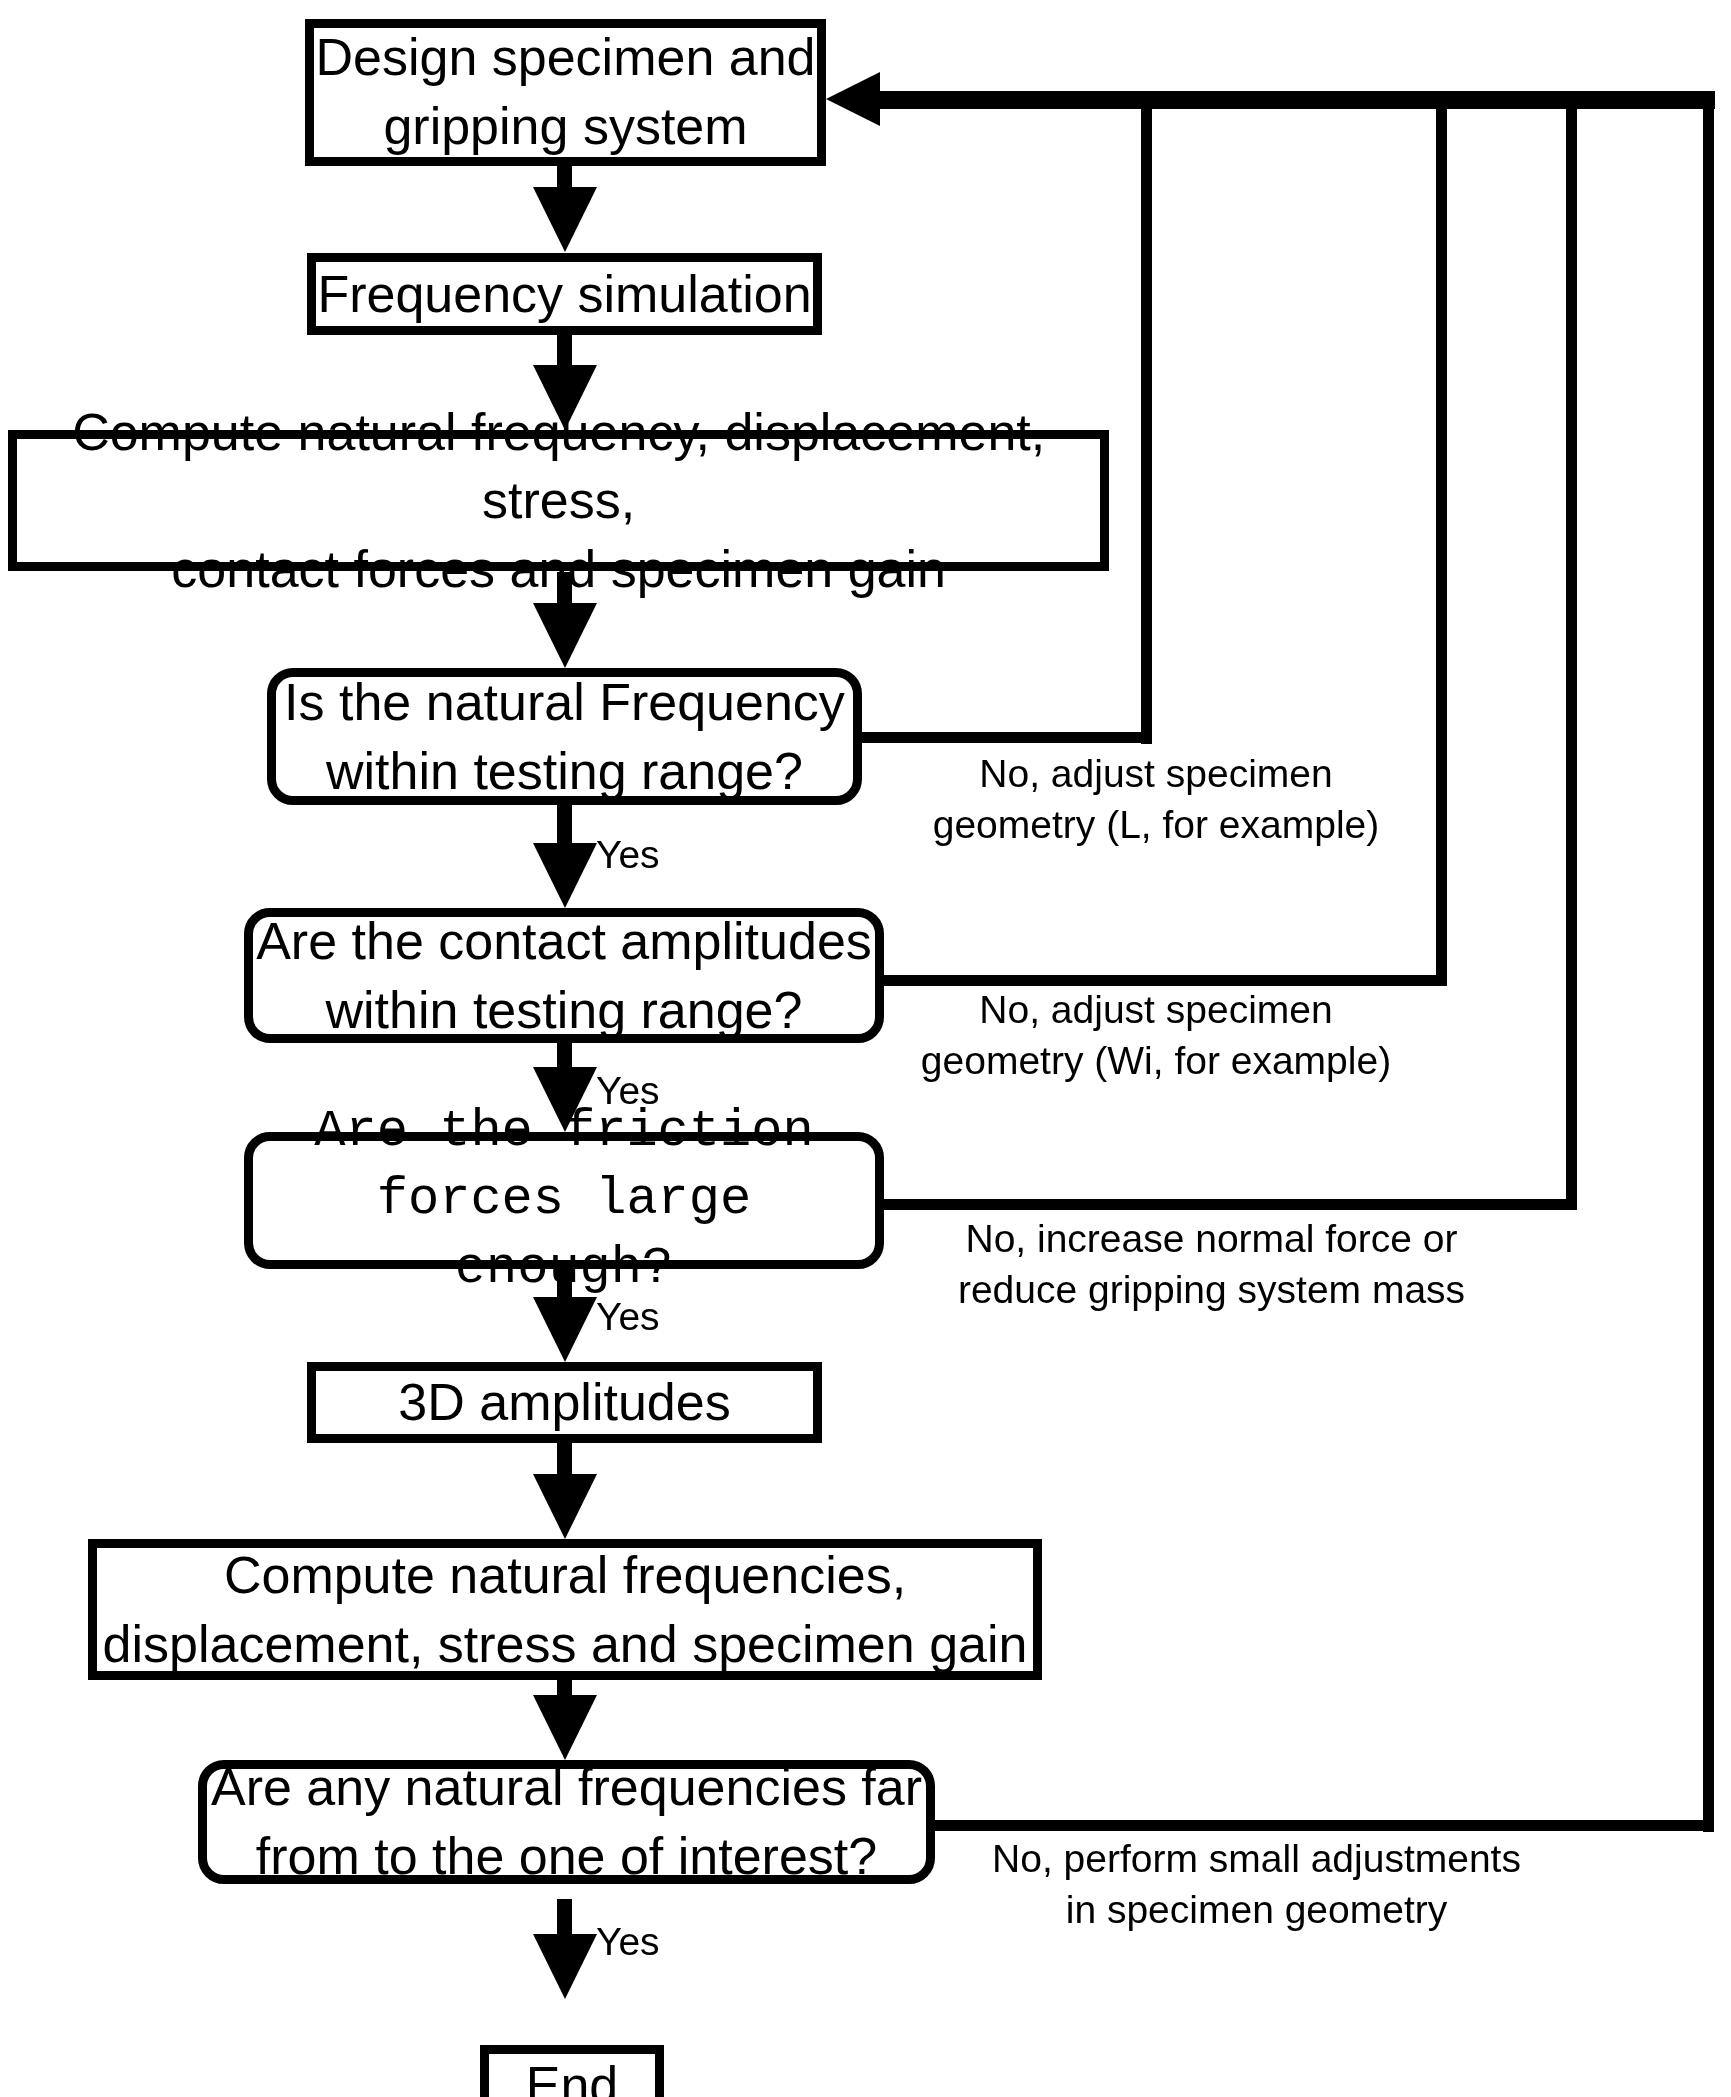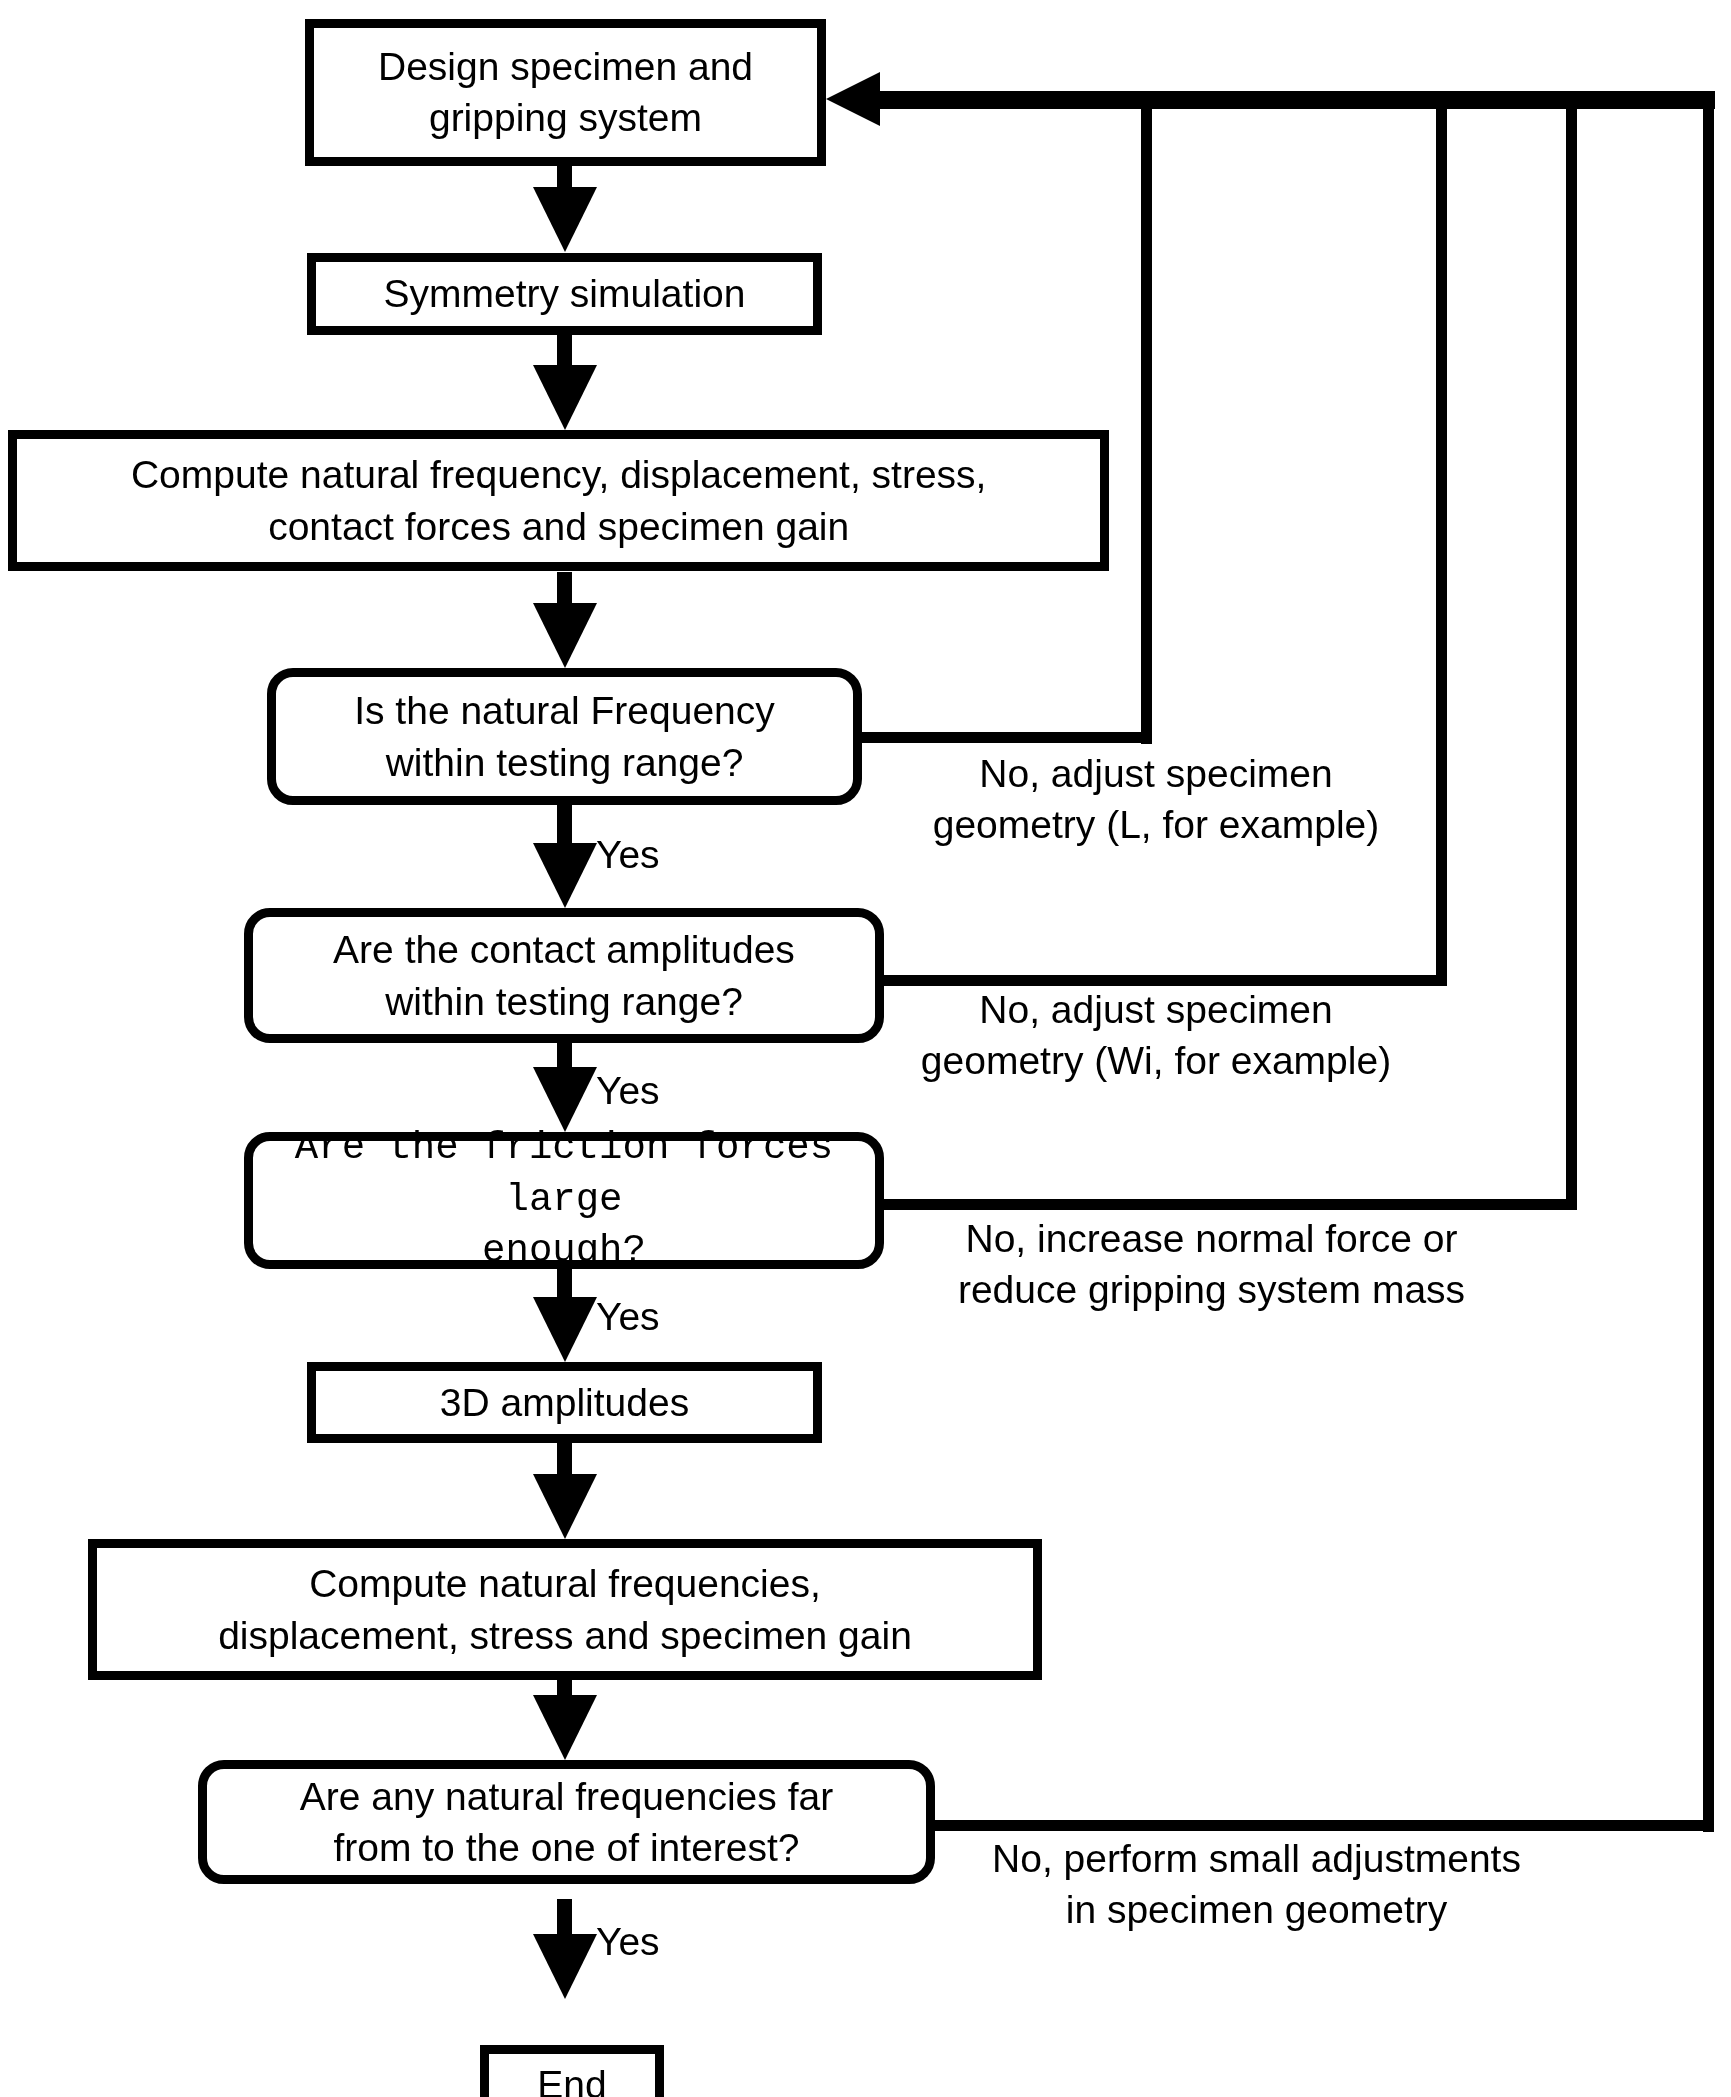--- a/index.html
+++ b/index.html
@@ -19,21 +19,21 @@
   .node {
     position: absolute;
     box-sizing: border-box;
     border: 9.6px solid #000000;
     background: #ffffff;
     display: flex;
     align-items: center;
     justify-content: center;
     text-align: center;
     white-space: pre-line;
-    font-size: 39px;
+    font-size: 52px;
     line-height: 1.32;
     z-index: 3;
   }
   .decision {
     border-radius: 26px;
   }
   .line {
     position: absolute;
     background: #000000;
     z-index: 1;
@@ -115,21 +115,21 @@
 
   <div class="line" style="left:557px; top:1680px; width:15px; height:22px;"></div>
   <div class="tri-down" style="left:533px; top:1695px;"></div>
 
   <div class="line" style="left:557px; top:1899px; width:15px; height:42px;"></div>
   <div class="tri-down" style="left:533px; top:1934px;"></div>
 
   <div class="node" style="left:305px; top:18.5px; width:521px; height:147px;">Design specimen and
 gripping system</div>
 
-  <div class="node" style="left:307px; top:253px; width:515px; height:82px;">Symmetry simulation</div>
+  <div class="node" style="left:307px; top:253px; width:515px; height:82px;">Frequency simulation</div>
 
   <div class="node" style="left:8.2px; top:430px; width:1101px; height:141px;">Compute natural frequency, displacement, stress,
 contact forces and specimen gain</div>
 
   <div class="node decision" style="left:267px; top:668px; width:595px; height:137px;">Is the natural Frequency
 within testing range?</div>
 
   <div class="node decision" style="left:244px; top:908px; width:640px; height:135px;">Are the contact amplitudes
 within testing range?</div>
 

